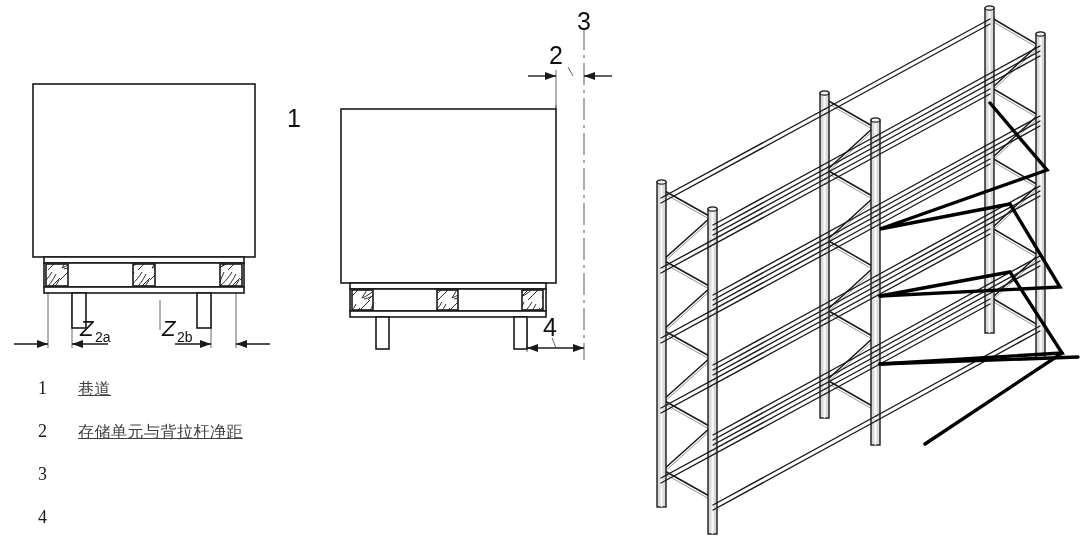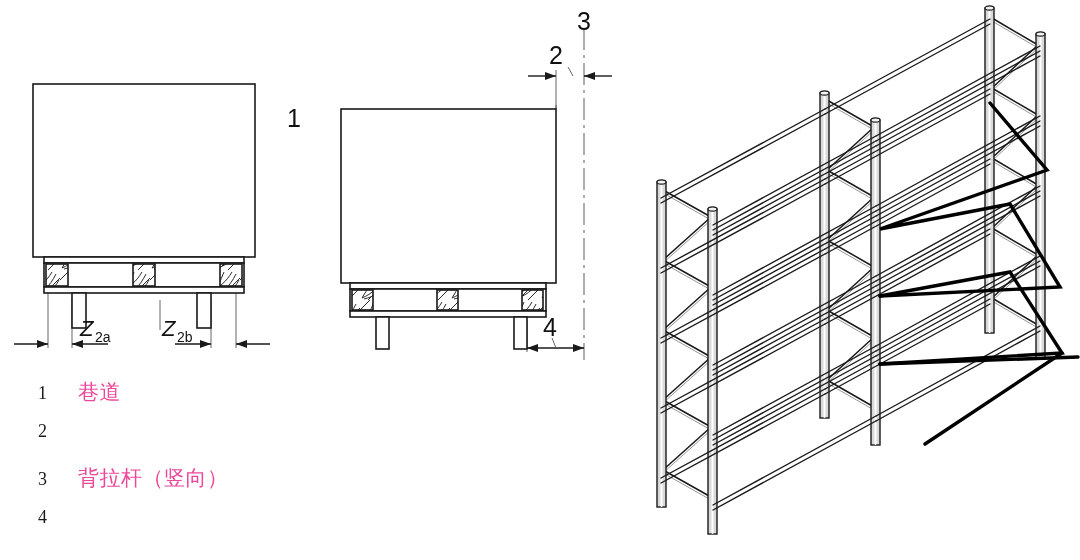--- a/index.html
+++ b/index.html
@@ -34,24 +34,25 @@
     height: 43px;
   }
   .legend-key {
     width: 40px;
     font-size: 18px;
     font-family: "Liberation Serif", serif;
     color: #1a1a1a;
     flex: none;
   }
   .legend-text {
-    font-size: 21px;
+    font-size: 16px;
     font-family: "DejaVu Sans", sans-serif;
     letter-spacing: 0.5px;
-    color: #ec4899;
+    color: #404040;
+    text-decoration: underline;
   }
   svg { display: block; }
   text { font-family: "Liberation Sans", sans-serif; }
 </style>
 </head>
 <body>
 
 <svg id="figure" viewBox="0 0 1080 560" width="1080" height="560">
 
   <defs>
@@ -262,21 +263,21 @@
   </g>
 </svg>
 
 <div class="legend-wrap">
   <div class="legend-row">
     <span class="legend-key">1</span>
     <span class="legend-text">巷道</span>
   </div>
   <div class="legend-row">
     <span class="legend-key">2</span>
+    <span class="legend-text">存储单元与背拉杆净距</span>
   </div>
   <div class="legend-row">
     <span class="legend-key">3</span>
-    <span class="legend-text">背拉杆（竖向）</span>
   </div>
   <div class="legend-row">
     <span class="legend-key">4</span>
   </div>
 </div>
 
 </body></html>

